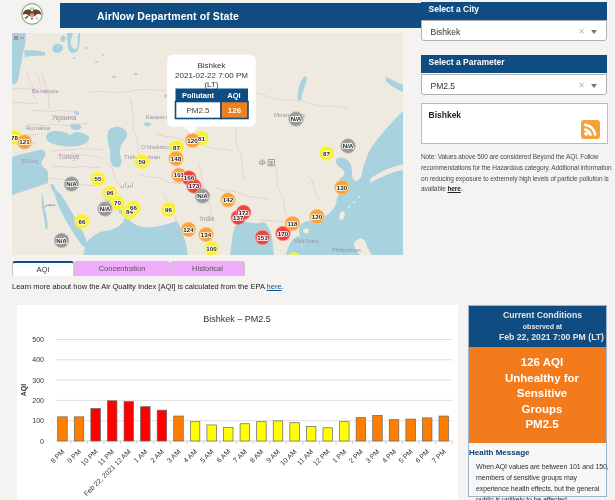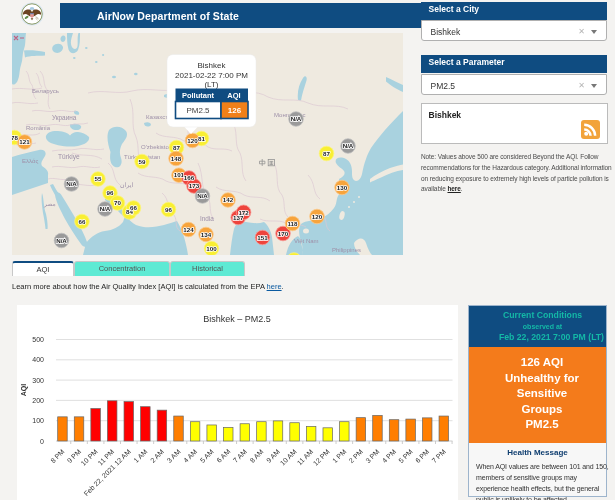--- a/index.html
+++ b/index.html
@@ -8,21 +8,21 @@
 .abs { position:absolute; }
 
 
 #hdr { left:12px; top:3px; width:391.5px; height:25px; background:#0f4c81; color:#fff;margin-left:48px; }
 #hdr .ttl { position:absolute; left:37px; top:6.5px; font-size:10.5px; font-weight:bold; letter-spacing:0.1px; }
 
 
 #map { left:12px; top:33px; width:391px; height:222px; background:#efeae0; overflow:hidden; }
 
 
-.tab { position:absolute; top:261px; height:15px; font-size:7.5px; text-align:center; line-height:13px; color:#555; background:#5eead4; border:1px solid #c8c8c8; border-bottom:none; border-radius:3px 3px 0 0; }
+.tab { position:absolute; top:261px; height:15px; font-size:7.5px; text-align:center; line-height:13px; color:#555; background:#f0abfc; border:1px solid #c8c8c8; border-bottom:none; border-radius:3px 3px 0 0; }
 #tab1 { left:12px; width:62px; background:#fff; border-top:2px solid #0f4c81; color:#333; }
 #tab2 { left:74px; width:96px; }
 #tab3 { left:170px; width:75px; }
 #learn { left:12px; top:282px; font-size:7.5px; color:#222; }
 #learn a { color:#0b5aa0; }
 
 
 #chart { left:17px; top:305px; width:441px; height:195px; background:#fff; }
 
 
@@ -30,26 +30,26 @@
 .sdrop { left:420.5px; width:186.5px; height:21px; background:#fff; border:1px solid #b0b0b0; border-radius:0 0 3px 3px; font-size:8.5px; color:#333; padding:6px 0 0 9px; }
 .clearx { position:absolute; right:21px; top:6px; color:#b5b5b5; font-size:8px; }
 .caret { position:absolute; right:9px; top:9px; width:0; height:0; border-left:3px solid transparent; border-right:3px solid transparent; border-top:4px solid #777; }
 #rssbox { left:420.5px; top:103px; width:187px; height:41px; background:#fff; border:1px solid #bbb; }
 #rssbox .cty { position:absolute; left:7px; top:6px; font-size:8.5px; font-weight:bold; color:#222; }
 #note { left:421px; top:152px; width:195px; font-size:6.5px; letter-spacing:-0.1px; color:#4a4a4a; line-height:10.8px; white-space:nowrap; }
 #note b { color:#222; text-decoration:underline; }
 
 
 #cc { left:468px; top:305px; width:139px; height:192px; background:#f7f7f7; border:1px solid #9db4cc; }
-#cc .hd { background:#0f4c81; color:#14b8a6; text-align:center; padding:4px 2px 5px 12px; }
+#cc .hd { background:#0f4c81; color:#e5e5e5; text-align:center; padding:4px 2px 5px 12px; }
 #cc .hd .l1 { font-size:8.7px; font-weight:bold; }
 #cc .hd .l2 { font-size:7px; font-weight:bold; margin-top:2.5px; }
 #cc .hd .l3 { font-size:8.7px; font-weight:bold; margin-top:2.5px;text-align:right; }
 #cc .org { background:#f47b1b; color:#fff; text-align:center; font-weight:bold; font-size:11.5px; line-height:15.5px; padding:8px 2px 10px 11px; }
-#cc .hm { text-align:center; color:#0f3e70; font-weight:bold; font-size:8px; margin-top:5px; }
+#cc .hm { color:#0f3e70; font-weight:bold; font-size:8px; margin-top:5px; }
 #cc .bodytx { font-size:7px; letter-spacing:-0.12px; color:#333; line-height:11px; margin:4px 0 0 7px; white-space:nowrap; }
 </style>
 </head>
 <body>
 <div id="hdr" class="abs">
   <span class="ttl">AirNow Department of State</span>
 </div>
 
 <div id="map" class="abs"><svg width="391" height="222" viewBox="0 0 391 222">
 <rect width="391" height="222" fill="#efeae0"></rect>

